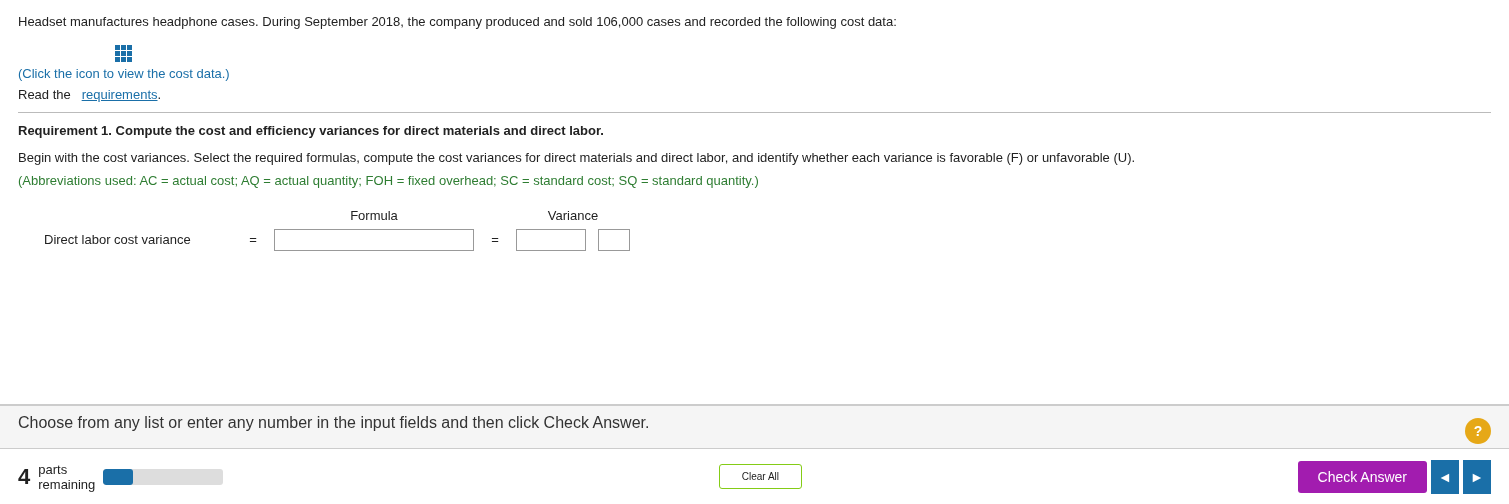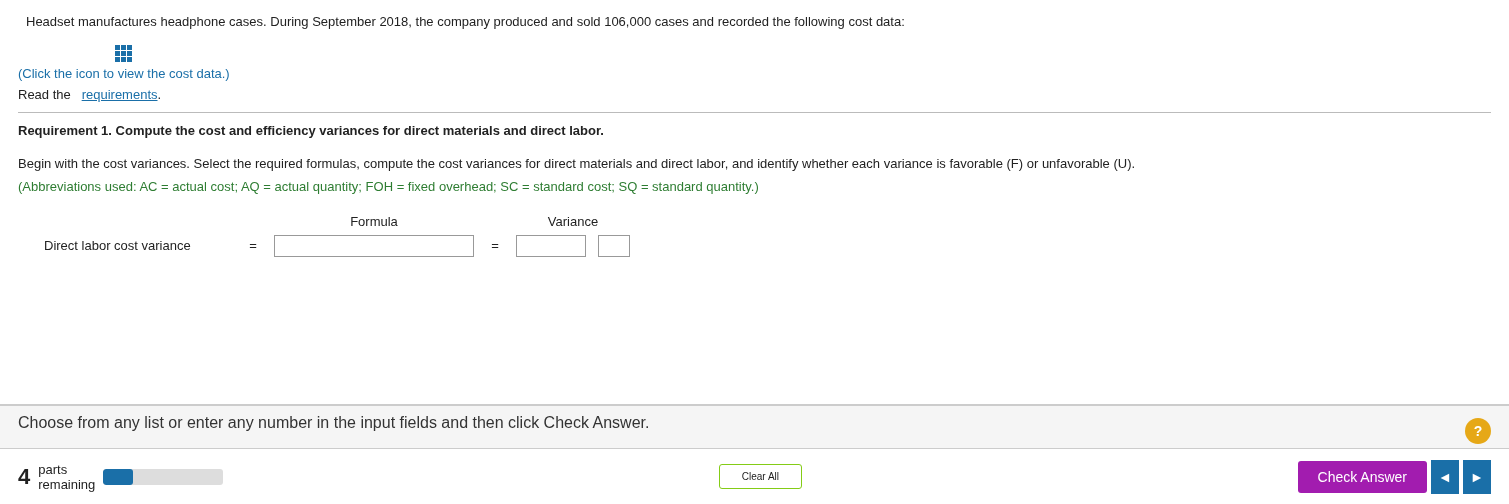--- a/index.html
+++ b/index.html
@@ -16,21 +16,20 @@
 
     .main-content {
       flex: 1;
       padding: 12px 18px 10px 18px;
       border-bottom: 1px solid #ccc;
     }
 
     .intro-text {
       margin-bottom: 6px;
       line-height: 1.5;
-      margin-left: 8px;
     }
 
     .icon-link {
       display: inline-flex;
       align-items: center;
       gap: 4px;
       color: #1a6fa8;
       cursor: pointer;
       margin-bottom: 6px;
       flex-direction: column;
@@ -65,21 +64,21 @@
       border-top: 1px solid #bbb;
       margin: 10px 0;
     }
 
     .requirement-section {
       margin-top: 8px;
     }
 
     .req-title {
       font-weight: bold;
-      margin-bottom: 16px;
+      margin-bottom: 10px;
     }
 
     .abbreviations {
       color: #2e7d32;
       margin-bottom: 14px;
       line-height: 1.5;
     }
 
     .formula-table-container {
       margin-left: 20px;

